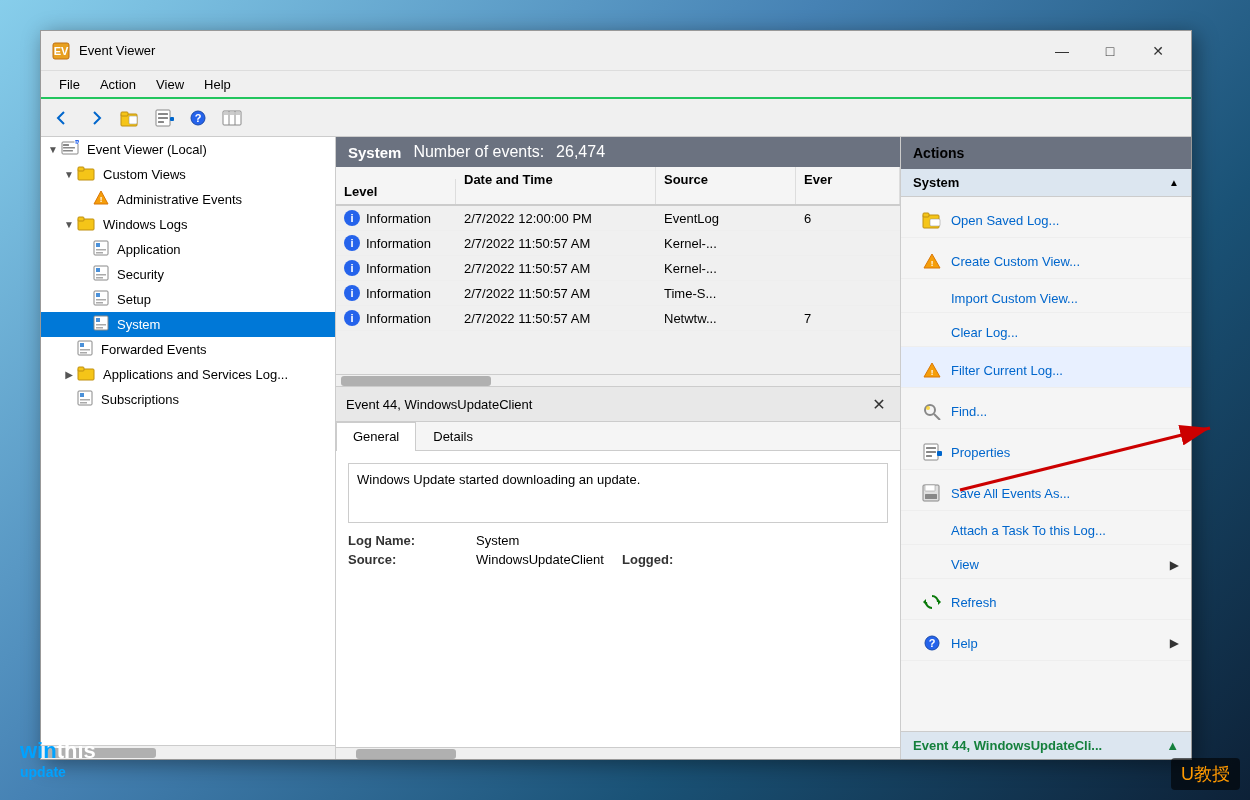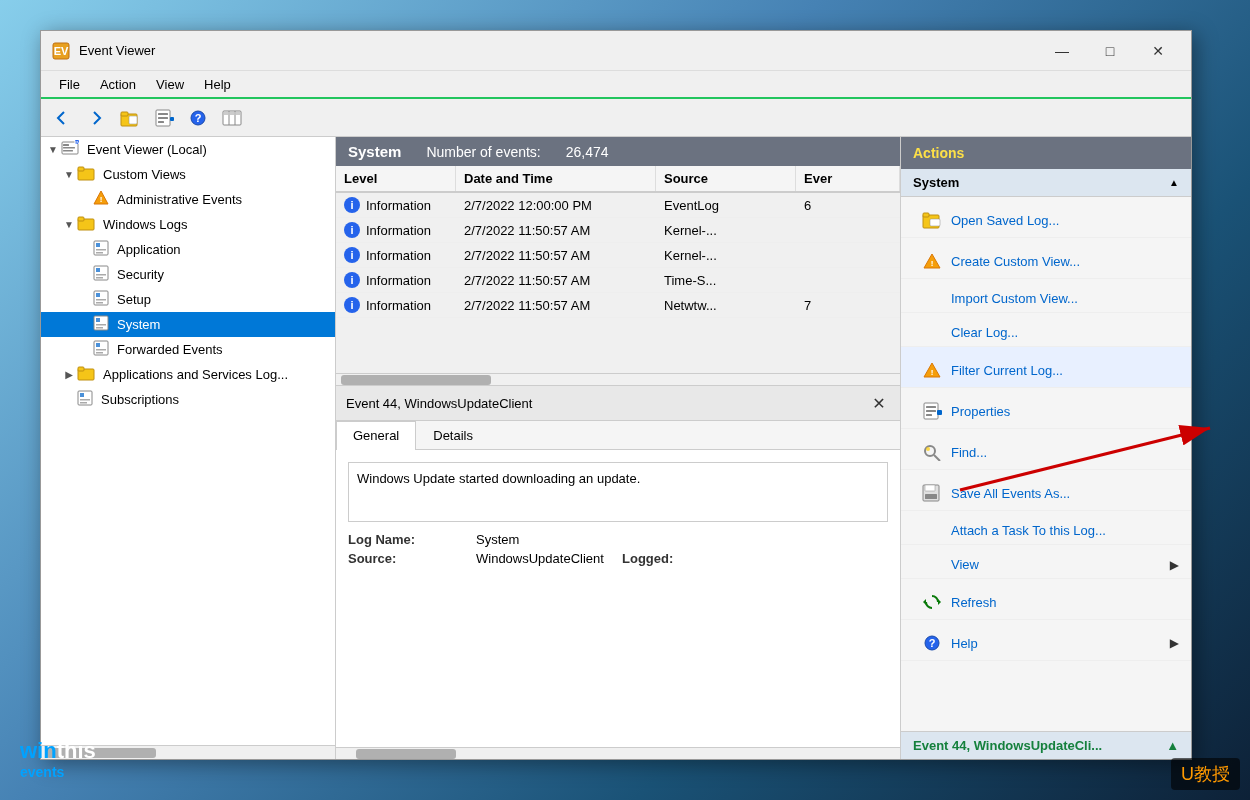--- a/index.html
+++ b/index.html
@@ -178,21 +178,21 @@
       color: white;
       padding: 6px 12px;
       font-size: 14px;
       font-weight: bold;
       display: flex;
       align-items: center;
       gap: 12px;
       flex-shrink: 0;
     }
     .log-header .log-name { font-size: 15px; font-weight: bold; }
-    .log-header .log-count { font-size: 14px; font-weight: normal; margin-left: 13px; }
+    .log-header .log-count { font-size: 16px; font-weight: normal; }
 
     
     .events-table {
       flex: 1;
       overflow: hidden;
       display: flex;
       flex-direction: column;
       border-bottom: 1px solid #ccc;
       max-height: 220px;
     }
@@ -204,21 +204,21 @@
       font-size: 13px;
       flex-shrink: 0;
     }
     .table-header .th {
       padding: 5px 8px;
       border-right: 1px solid #ddd;
       cursor: pointer;
       white-space: nowrap;
       overflow: hidden;
     }
-    .th-level { width: 120px; }
+    .th-level { width: 120px; margin-top: 12px; }
     .th-datetime { width: 200px; }
     .th-source { width: 140px; }
     .th-event { flex: 1; }
 
     .table-body { overflow-y: auto; flex: 1; }
     .table-row {
       display: flex;
       align-items: center;
       border-bottom: 1px solid #eee;
       cursor: pointer;
@@ -356,21 +356,21 @@
     .actions-panel {
       width: 290px;
       min-width: 290px;
       background: #f5f5f5;
       overflow-y: auto;
       display: flex;
       flex-direction: column;
     }
     .actions-header {
       background: #6b7280;
-      color: #fde047;
+      color: #000000;
       padding: 8px 12px;
       font-size: 14px;
       font-weight: bold;
       flex-shrink: 0;
     }
     .actions-section-header {
       display: flex;
       align-items: center;
       justify-content: space-between;
       background: #dce6f0;
@@ -584,21 +584,21 @@
           <svg width="16" height="16" viewBox="0 0 16 16">
             <rect x="1" y="1" width="14" height="14" rx="1" fill="white" stroke="#888" stroke-width="1"></rect>
             <rect x="3" y="3" width="4" height="4" fill="#4a90d9"></rect>
             <rect x="3" y="9" width="10" height="1.5" fill="#aaa"></rect>
             <rect x="3" y="12" width="7" height="1.5" fill="#aaa"></rect>
           </svg>
         </span>
         <span style="margin-left:4px;">System</span>
       </div>
 
-      <div class="tree-item" style="padding-left:20px;margin-left:16px;">
+      <div class="tree-item" style="padding-left:20px;">
         <span class="tree-expand" style="color:transparent">▶</span>
         <span class="icon">
           <svg width="16" height="16" viewBox="0 0 16 16">
             <rect x="1" y="1" width="14" height="14" rx="1" fill="white" stroke="#888" stroke-width="1"></rect>
             <rect x="3" y="3" width="4" height="4" fill="#4a90d9"></rect>
             <rect x="3" y="9" width="10" height="1.5" fill="#aaa"></rect>
             <rect x="3" y="12" width="7" height="1.5" fill="#aaa"></rect>
           </svg>
         </span>
         <span style="margin-left:4px;">Forwarded Events</span>
@@ -777,39 +777,39 @@
             <polygon points="10,2 18,16 2,16" fill="#f59e0b" stroke="#d97706" stroke-width="1"></polygon>
             <text x="10" y="14" text-anchor="middle" font-size="8" fill="white" font-weight="bold">!</text>
           </svg>
         </div>
         <span>Filter Current Log...</span>
       </div>
 
       <div class="action-item">
         <div class="action-icon">
           <svg width="20" height="18" viewBox="0 0 20 18">
+            <circle cx="8" cy="8" r="5" fill="none" stroke="#888" stroke-width="2"></circle>
+            <line x1="12" y1="12" x2="18" y2="18" stroke="#888" stroke-width="2"></line>
+            <circle cx="6" cy="6" r="2" fill="#ffcc00" opacity="0.7"></circle>
+          </svg>
+        </div>
+        <span>Find...</span>
+      </div>
+
+      <div class="action-item">
+        <div class="action-icon">
+          <svg width="20" height="18" viewBox="0 0 20 18">
             <rect x="2" y="1" width="14" height="16" rx="1" fill="white" stroke="#888" stroke-width="1"></rect>
             <rect x="4" y="4" width="10" height="2" rx="0.5" fill="#888"></rect>
             <rect x="4" y="8" width="10" height="2" rx="0.5" fill="#888"></rect>
             <rect x="4" y="12" width="6" height="2" rx="0.5" fill="#888"></rect>
             <rect x="15" y="8" width="5" height="5" rx="1" fill="#0066cc"></rect>
           </svg>
         </div>
         <span>Properties</span>
-      </div>
-
-      <div class="action-item">
-        <div class="action-icon">
-          <svg width="20" height="18" viewBox="0 0 20 18">
-            <circle cx="8" cy="8" r="5" fill="none" stroke="#888" stroke-width="2"></circle>
-            <line x1="12" y1="12" x2="18" y2="18" stroke="#888" stroke-width="2"></line>
-            <circle cx="6" cy="6" r="2" fill="#ffcc00" opacity="0.7"></circle>
-          </svg>
-        </div>
-        <span>Find...</span>
       </div>
 
       <div class="action-item">
         <div class="action-icon">
           <svg width="20" height="18" viewBox="0 0 20 18">
             <rect x="1" y="1" width="16" height="16" rx="1" fill="#e0e0e0" stroke="#888" stroke-width="1"></rect>
             <rect x="3" y="1" width="10" height="6" rx="0.5" fill="white" stroke="#888" stroke-width="0.5"></rect>
             <rect x="3" y="10" width="12" height="5" rx="0.5" fill="#888"></rect>
           </svg>
         </div>
@@ -863,15 +863,15 @@
   <defs>
     <marker id="arrowhead" markerWidth="10" markerHeight="7" refX="10" refY="3.5" orient="auto">
       <polygon points="0 0, 10 3.5, 0 7" fill="#cc0000"></polygon>
     </marker>
   </defs>
   <line x1="920" y1="460" x2="1170" y2="398" stroke="#cc0000" stroke-width="3" marker-end="url(#arrowhead)"></line>
 </svg>
 
 <div class="watermark-windows">
   <span>win<span style="color:white;">this</span></span>
-  <span class="watermark-report">events</span>
+  <span class="watermark-report">update</span>
 </div>
 <div class="watermark-u">U教授</div>
 
 </body></html>

